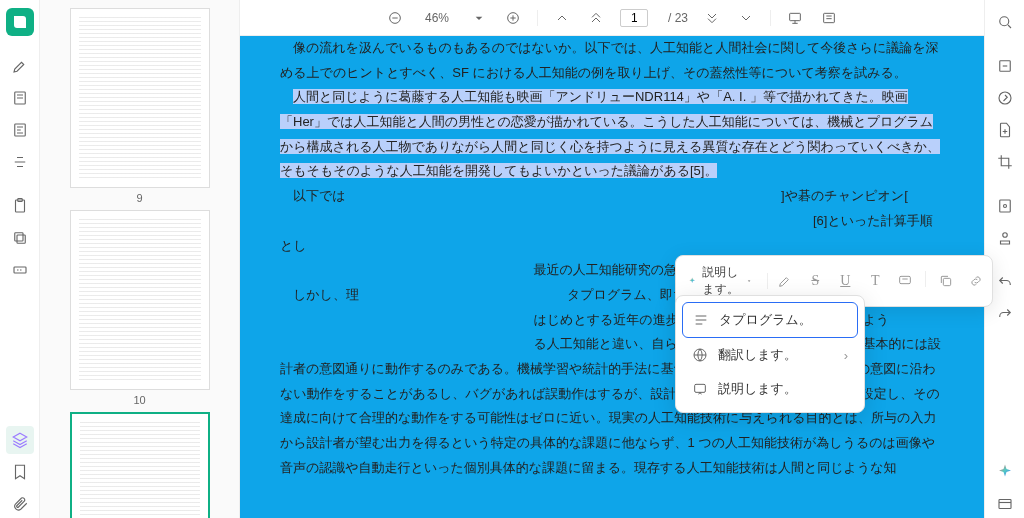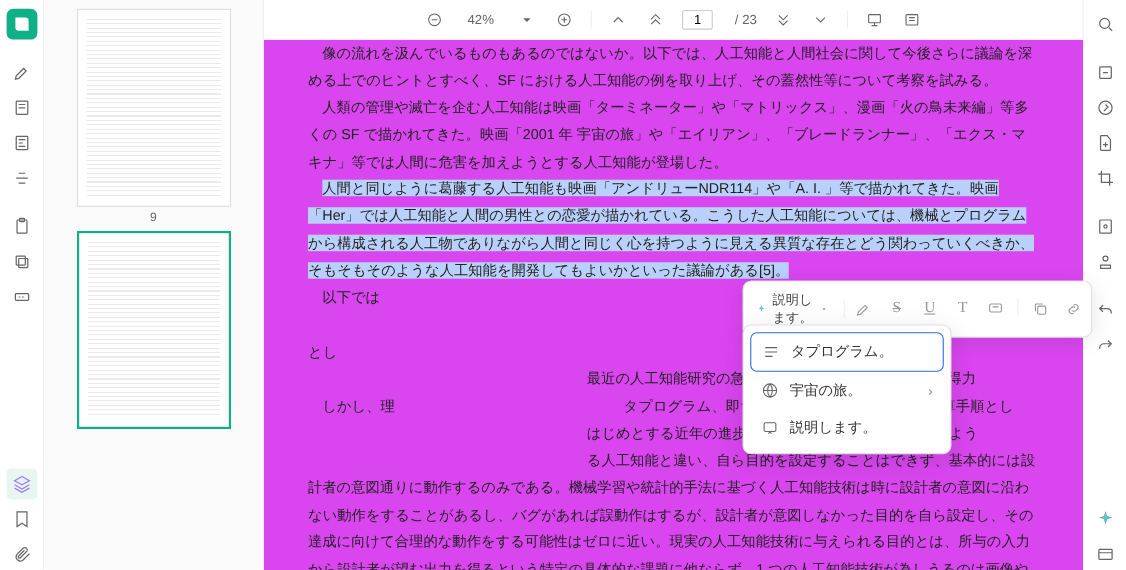--- a/index.html
+++ b/index.html
@@ -22,21 +22,21 @@
 .thumb-num { text-align: center; font-size: 11px; color: #666; margin-top: 4px; }
 .main { flex: 1; display: flex; flex-direction: column; position: relative; }
 .toolbar { height: 36px; display: flex; align-items: center; justify-content: center; gap: 14px; border-bottom: 1px solid #eee; color: #666; }
 .tb-btn { cursor: pointer; width: 20px; height: 20px; display: flex; align-items: center; justify-content: center; }
 .tb-btn svg { width: 16px; height: 16px; }
 .zoom-val { font-size: 12px; padding: 0 6px; }
 .page-box { display: flex; align-items: center; font-size: 12px; }
 .page-box input { width: 28px; text-align: center; border: 1px solid #ccc; border-radius: 2px; font-size: 12px; padding: 1px 10px; }
 .page-total { margin-left: 20px; }
 .sep { width: 1px; height: 16px; background: #eee; }
-.doc { flex: 1; overflow-y: auto; overflow-x: hidden; background: #d946ef; }
+.doc { flex: 1; overflow-y: auto; overflow-x: hidden; background: #0ea5e9; }
 .page { padding: 0 40px; color: #222; font-size: 13px; line-height: 1.9; }
 .page p { text-indent: 1em; margin-bottom: 0; }
 .hl { background: #b9d0fb; }
 
 .actbar { position: absolute; left: 435px; top: 255px; background: #fff; border: 1px solid #e0e0e0; border-radius: 8px; box-shadow: 0 4px 20px rgba(0,0,0,0.1); padding: 6px; display: flex; align-items: center; gap: 8px; }
 .actbar-chip { display: flex; align-items: center; gap: 6px; font-size: 12px; color: #444; padding: 2px 6px; }
 .actbar-icons { display: flex; gap: 10px; color: #999; }
 .actbar-icons .tb-btn svg { width: 16px; height: 16px; }
 .fmt { font-size: 14px; font-family: serif; }
 .fmt-s { text-decoration: line-through; }
@@ -132,36 +132,42 @@
       </div>
   </div>
 
   <div class="thumbs">
     <div class="thumb">
         <div class="thumb-img">
           <div class="thumb-lines"></div>
         </div>
         <div class="thumb-num">9</div>
       </div>
+    <div class="thumb">
+        <div class="thumb-img">
+          <div class="thumb-lines"></div>
+        </div>
+        <div class="thumb-num">10</div>
+      </div>
     <div class="thumb selected">
         <div class="thumb-img">
           <div class="thumb-lines"></div>
         </div>
       </div>
   </div>
 
   <div class="main">
     <div class="toolbar">
       <div class="tb-btn">
           <svg viewBox="0 0 24 24" fill="none" stroke="currentColor" stroke-width="1.5">
             <circle cx="12" cy="12" r="8"></circle>
             <path d="M8 12h8"></path>
           </svg>
         </div>
-      <span class="zoom-val">42%</span>
+      <span class="zoom-val">46%</span>
       <div class="tb-btn">
           <svg viewBox="0 0 24 24" fill="currentColor">
             <path d="M7 10l5 5 5-5z"></path>
           </svg>
         </div>
       <div class="tb-btn">
           <svg viewBox="0 0 24 24" fill="none" stroke="currentColor" stroke-width="1.5">
             <circle cx="12" cy="12" r="8"></circle>
             <path d="M8 12h8M12 8v8"></path>
           </svg>
@@ -202,21 +208,20 @@
           <svg viewBox="0 0 24 24" fill="none" stroke="currentColor" stroke-width="1.5">
             <rect x="4" y="5" width="16" height="14" rx="1"></rect>
             <path d="M8 9h8M8 13h8"></path>
           </svg>
         </div>
     </div>
 
     <div class="doc">
       <div class="page">
         <p>像の流れを汲んでいるものもあるのではないか。以下では、人工知能と人間社会に関して今後さらに議論を深める上でのヒントとすべく、SF における人工知能の例を取り上げ、その蓋然性等について考察を試みる。</p>
-        <p>人類の管理や滅亡を企む人工知能は映画「ターミネーター」や「マトリックス」、漫画「火の鳥未来編」等多くの SF で描かれてきた。映画「2001 年 宇宙の旅」や「エイリアン」、「ブレードランナー」、「エクス・マキナ」等では人間に危害を加えようとする人工知能が登場した。</p>
         <p><span class="hl">人間と同じように葛藤する人工知能も映画「アンドリューNDR114」や「A. I. 」等で描かれてきた。映画「Her」では人工知能と人間の男性との恋愛が描かれている。こうした人工知能については、機械とプログラムから構成される人工物でありながら人間と同じく心を持つように見える異質な存在とどう関わっていくべきか、そもそもそのような人工知能を開発してもよいかといった議論がある[5]。</span></p>
         <p><span>以下では</span><span style="visibility:hidden">xxxxxxxxxxxxxxxxxxxxxxxxxxxxxxxxxxxxxxxxxxxxxxxxxxxxxxxxxxxxxxxxxxx</span><span>]や碁のチャンピオン[</span></p>
         <p style="text-indent:0"><span style="visibility:hidden">xxxxxxxxxxxxxxxxxxxxxxxxxxxxxxxxxxxxxxxxxxxxxxxxxxxxxxxxxxxxxxxxxxxxxxxxxxxxxxxxxx</span><span>[6]といった計算手順とし</span></p>
         <p style="text-indent:0"><span style="visibility:hidden">xxxxxxxxxxxxxxxxxxxxxxxxxxxxxxxxxxxxxxx</span><span>最近の人工知能研究の急速な進展を踏まえると一定の説得力</span></p>
         <p><span>しかし、理</span><span style="visibility:hidden">xxxxxxxxxxxxxxxxxxxxxxxxxxxxxxxx</span><span>タプログラム、即ち、設計者の目的を具体的な計算手順とし</span></p>
         <p style="text-indent:0"><span style="visibility:hidden">xxxxxxxxxxxxxxxxxxxxxxxxxxxxxxxxxxxxxxx</span><span>はじめとする近年の進歩により高度な学習機能を備えるよう</span></p>
         <p style="text-indent:0"><span style="visibility:hidden">xxxxxxxxxxxxxxxxxxxxxxxxxxxxxxxxxxxxxxx</span><span>る人工知能と違い、自ら目的を設定することはできず、基本的には設計者の意図通りに動作するのみである。機械学習や統計的手法に基づく人工知能技術は時に設計者の意図に沿わない動作をすることがあるし、バグがあれば誤動作はするが、設計者が意図しなかった目的を自ら設定し、その達成に向けて合理的な動作をする可能性はゼロに近い。現実の人工知能技術に与えられる目的とは、所与の入力から設計者が望む出力を得るという特定の具体的な課題に他ならず、1 つの人工知能技術が為しうるのは画像や音声の認識や自動走行といった個別具体的な課題に留まる。現存する人工知能技術は人間と同じような知</span></p>
       </div>
     </div>
 
@@ -266,21 +271,21 @@
         <svg viewBox="0 0 24 24" fill="none" stroke="currentColor" stroke-width="1.5">
             <path d="M4 6h16M4 12h16M4 18h10"></path>
           </svg>
         <span>タプログラム。</span>
       </div>
       <div class="menu-item">
         <svg viewBox="0 0 24 24" fill="none" stroke="currentColor" stroke-width="1.5">
             <circle cx="12" cy="12" r="9"></circle>
             <path d="M3 12h18M12 3a14 14 0 010 18M12 3a14 14 0 000 18"></path>
           </svg>
-        <span>宇宙の旅。</span>
+        <span>翻訳します。</span>
         <span class="arrow">›</span>
       </div>
       <div class="menu-item">
         <svg viewBox="0 0 24 24" fill="none" stroke="currentColor" stroke-width="1.5">
             <rect x="4" y="5" width="16" height="12" rx="2"></rect>
             <path d="M10 20l2-3 2 3"></path>
           </svg>
         <span>説明します。</span>
       </div>
     </div>

